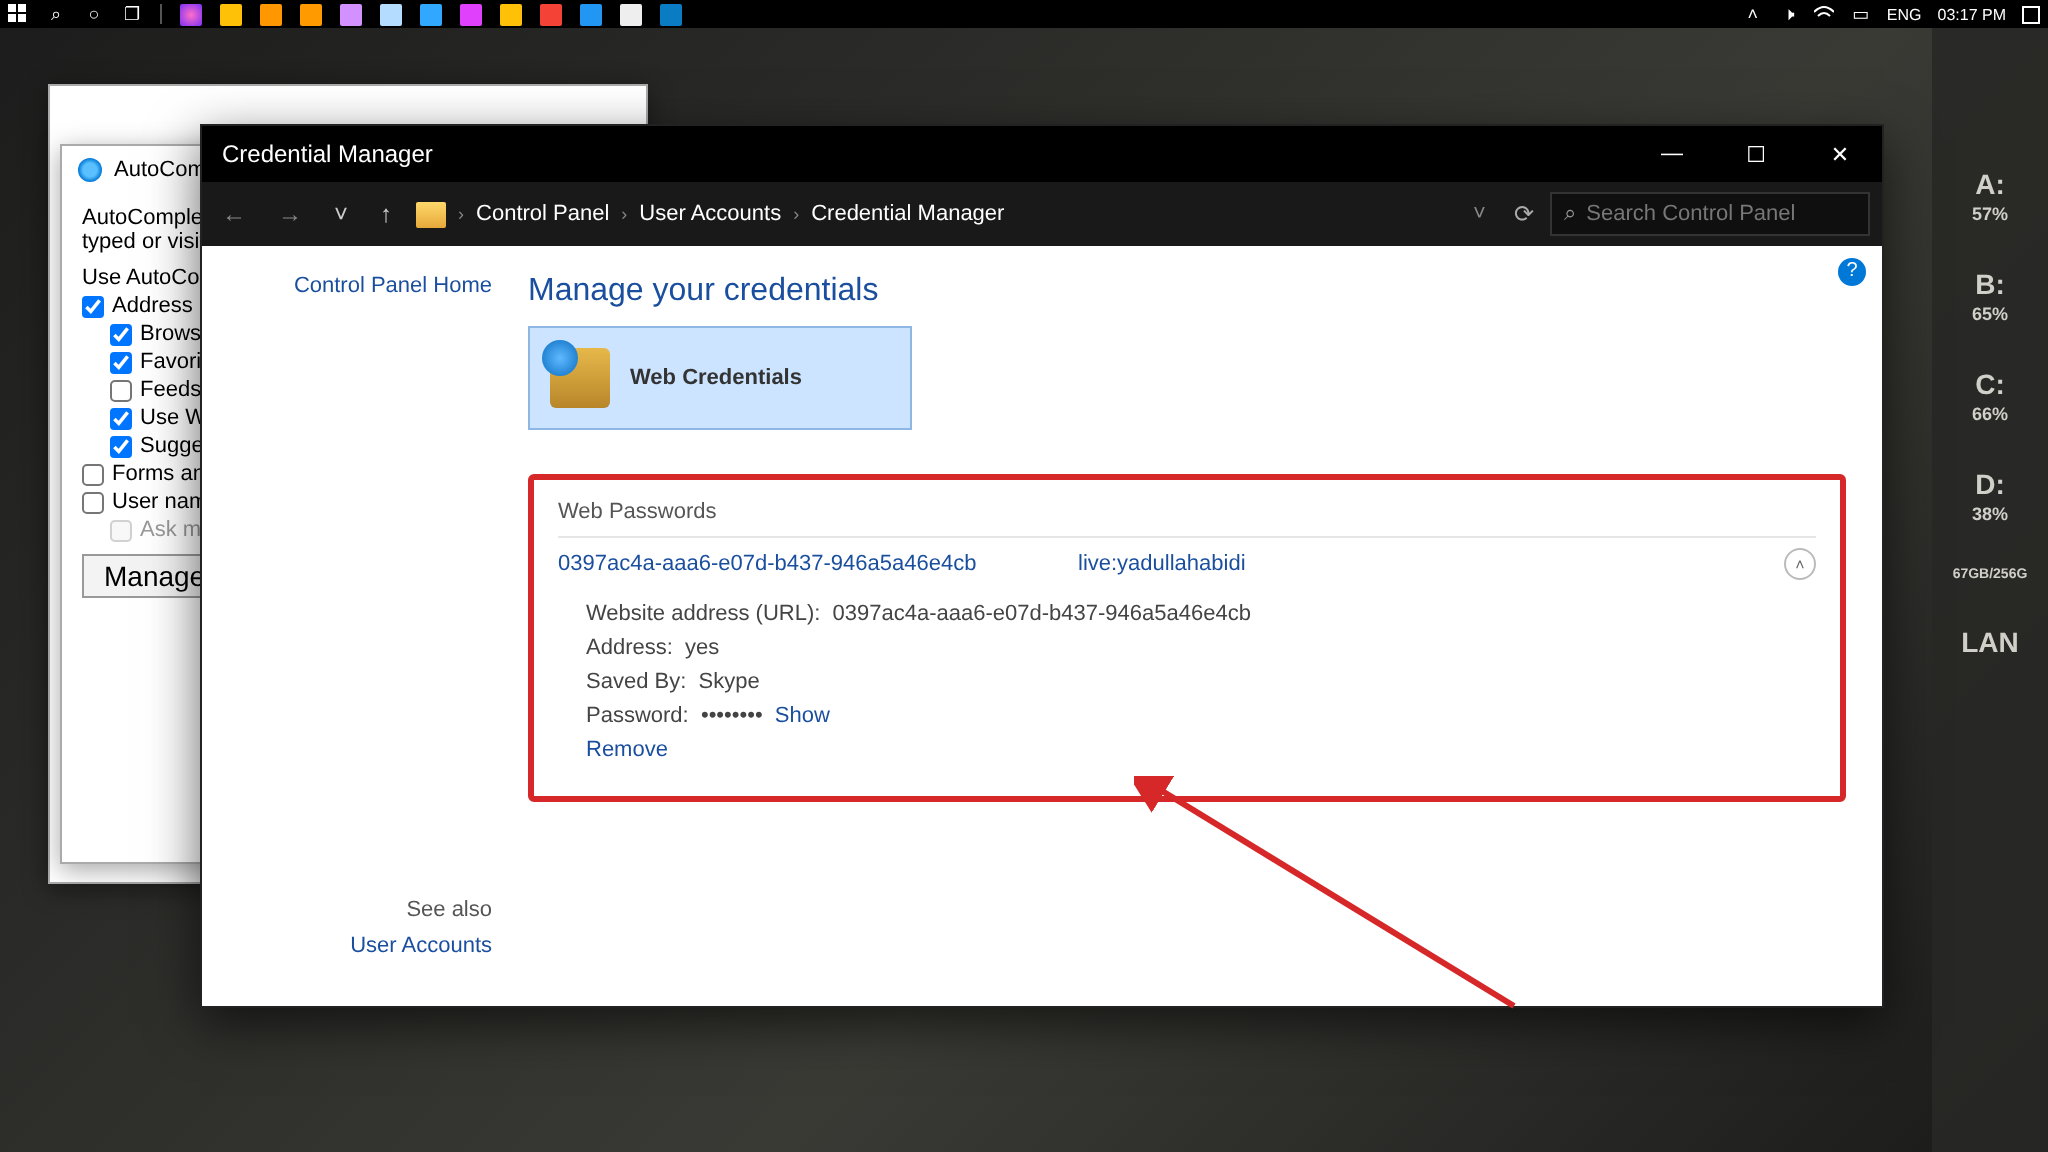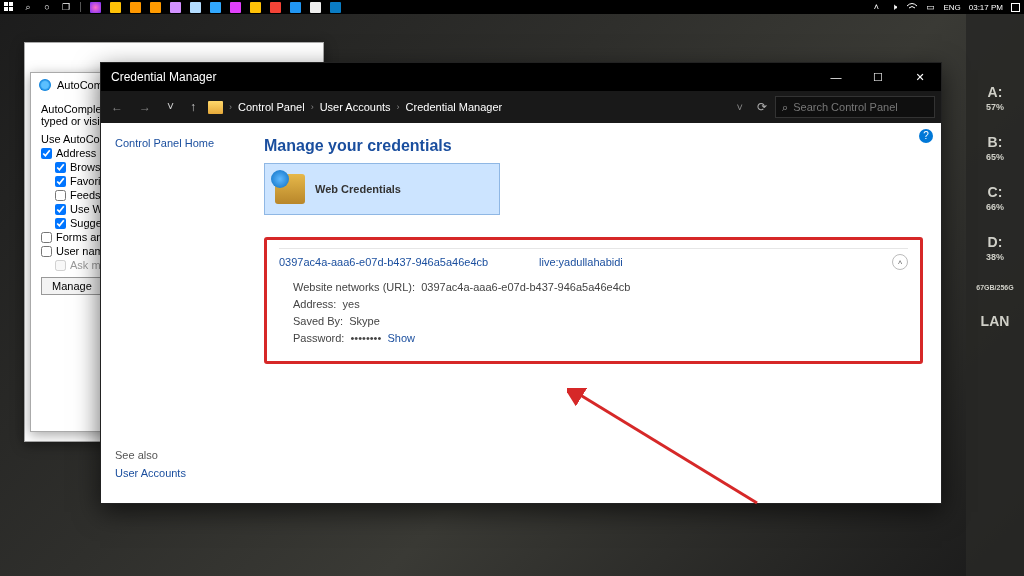--- a/index.html
+++ b/index.html
@@ -23,48 +23,48 @@
 
 .ip-dialog { position:absolute; left:24px; top:42px; width:300px; height:400px; background:#fff; border:1px solid #aaa; box-shadow:0 3px 12px rgba(0,0,0,.4); font-size:11px; color:#000;}
 .ip-title { height:26px; display:flex; align-items:center; padding:15px 8px; gap:6px;flex-direction:column;}
 .ip-title .spacer{flex:1}
 .ip-title .tbtn{width:22px;text-align:center;color:#555;font-size:12px;}
 .ip2 { position:absolute; left:30px; top:72px; width:300px; height:360px; background:#fff; border:1px solid #aaa; box-shadow:0 3px 12px rgba(0,0,0,.35); font-size:11px; color:#000; padding:0;}
 .ip2-title{height:24px;display:flex;align-items:center;padding:0 8px;gap:6px;}
 .ip2-body{padding:6px 10px;}
 .ip2-body label{display:flex;align-items:center;gap:4px;margin:2px 0;}
 .ip2-body .indent{margin-left:14px;}
-.ip2-body .btn{border:1px solid #999;background:#f3f3f3;padding:2px 10px;font-size:11px;margin-top:4px;}
+.ip2-body .btn{border:1px solid #999;background:#f3f3f3;padding:2px 10px;font-size:14px;margin-top:4px;}
 .ie-ico{width:12px;height:12px;border-radius:50%;background:radial-gradient(circle,#5bc0ff 40%,#0078d7 70%);display:inline-block;}
 
 
 .cm { position:absolute; left:100px; top:62px; width:842px; height:442px; background:#fff; box-shadow:0 8px 24px rgba(0,0,0,.6); display:flex; flex-direction:column; border:1px solid #222;}
 .cm-titlebar{height:28px;background:#000;color:#fff;display:flex;align-items:center;padding-left:10px;font-size:12px;}
 .cm-titlebar .spacer{flex:1}
 .cm-titlebar .wbtn{width:42px;height:28px;display:flex;align-items:center;justify-content:center;font-size:11px;color:#fff;}
 .cm-nav{height:32px;background:#191919;display:flex;align-items:center;padding:0 6px;gap:8px;color:#fff;font-size:11px;}
 .cm-nav .arrow{color:#888;padding:0 4px;font-size:12px;}
 .cm-nav .bc{display:flex;align-items:center;gap:6px;flex:1;}
 .cm-nav .bc .sep{color:#888;font-size:9px;}
 .cm-nav .bc .folder{width:15px;height:13px;background:linear-gradient(#ffd86b,#e6a93a);border-radius:1px;}
 .cm-nav .search{width:160px;height:22px;background:#0f0f0f;border:1px solid #333;color:#999;font-size:11px;padding:0 6px;display:flex;align-items:center;gap:5px;}
 .cm-nav .refresh{color:#aaa;font-size:12px;}
 
 .cm-body{flex:1;display:flex;background:#fff;position:relative;}
-.cm-left{width:145px;padding:14px 0 0 14px;font-size:11px;}
+.cm-left{width:145px;padding:14px 0 0 14px;font-size:11px;text-align:right;}
 .cm-left .hd{color:#1a4e9e;margin-bottom:12px;}
 .cm-left .sa{color:#555;margin-top:300px;font-size:11px;}
 .cm-left .ua{color:#1a4e9e;margin-top:6px;}
 .cm-right{flex:1;padding:14px 18px 10px 18px;position:relative;font-size:11px;color:#333;}
-.cm-right h1{color:#1a4e9e;font-weight:700;font-size:16px;margin-bottom:8px;}
+.cm-right h1{color:#1a4e9e;font-weight:400;font-size:16px;margin-bottom:8px;}
 .cm-right .sub{font-size:11px;color:#333;margin-bottom:14px;}
 .help-ico{position:absolute;right:8px;top:6px;width:14px;height:14px;border-radius:50%;background:#0078d7;color:#fff;font-size:10px;text-align:center;line-height:14px;}
 
 .cred-cards{display:flex;gap:18px;margin-bottom:22px;}
-.card{width:236px;height:52px;border:1px solid #8fb7e4;display:flex;align-items:center;gap:10px;padding:0 10px;font-size:11px;}
+.card{width:192px;height:52px;border:1px solid #8fb7e4;display:flex;align-items:center;gap:10px;padding:0 10px;font-size:11px;}
 .card.active{background:#cce4ff;}
 .card .ic{width:30px;height:30px;background:linear-gradient(#e6b84a,#b8862a);border-radius:3px;position:relative;}
 .card .ic.web::before{content:"";position:absolute;width:18px;height:18px;border-radius:50%;background:radial-gradient(circle,#5fb9ff,#0a6dc2);left:-4px;top:-4px;}
 .card .ic.win::before{content:"";position:absolute;width:16px;height:16px;background:#4aa0ff;left:-3px;top:-3px;border-radius:2px;}
 
 .highlight-box{border:3px solid #d62828;border-radius:3px;padding:8px 12px 14px 12px;position:relative;}
 .wp-head{color:#555;font-size:11px;margin:2px 0 6px 0;}
 .wp-row{display:flex;align-items:center;border-top:1px solid #e6e6e6;padding:5px 0;}
 .wp-row .url{color:#1a4e9e;flex:0 0 260px;}
 .wp-row .live{color:#1a4e9e;flex:1;}
@@ -252,30 +252,32 @@
       <h1>Manage your credentials</h1>
 
       <div class="cred-cards">
         <div class="card active">
           <span class="ic web"></span>
           <b>Web Credentials</b>
         </div>
       </div>
 
       <div class="highlight-box">
+        <div class="wp-head">Web Passwords</div>
         <div class="wp-row">
           <span class="url">0397ac4a-aaa6-e07d-b437-946a5a46e4cb</span>
           <span class="live">live:yadullahabidi</span>
           <span class="chev">˄</span>
         </div>
         <div class="details">
-          <div><span class="lbl">Website networks (URL):</span>&nbsp;&nbsp;<span>0397ac4a-aaa6-e07d-b437-946a5a46e4cb</span></div>
+          <div><span class="lbl">Website address (URL):</span>&nbsp;&nbsp;<span>0397ac4a-aaa6-e07d-b437-946a5a46e4cb</span></div>
           <div><span class="lbl">Address:</span>&nbsp;&nbsp;<span>yes</span></div>
           <div><span class="lbl">Saved By:</span>&nbsp;&nbsp;<span>Skype</span></div>
           <div><span class="lbl">Password:</span>&nbsp;&nbsp;<span>••••••••</span>&nbsp;&nbsp;<a href="#">Show</a></div>
+          <div><a href="#">Remove</a></div>
         </div>
 
         <svg class="arrow-annot" viewBox="0 0 200 120">
           <defs>
               <marker id="ah" markerWidth="8" markerHeight="8" refX="2" refY="4" orient="auto">
                 <path d="M0,0 L8,4 L0,8 Z" fill="#d62828"></path>
               </marker>
             </defs>
           <line x1="190" y1="115" x2="10" y2="5" stroke="#d62828" stroke-width="3" marker-end="url(#ah)"></line>
         </svg>

